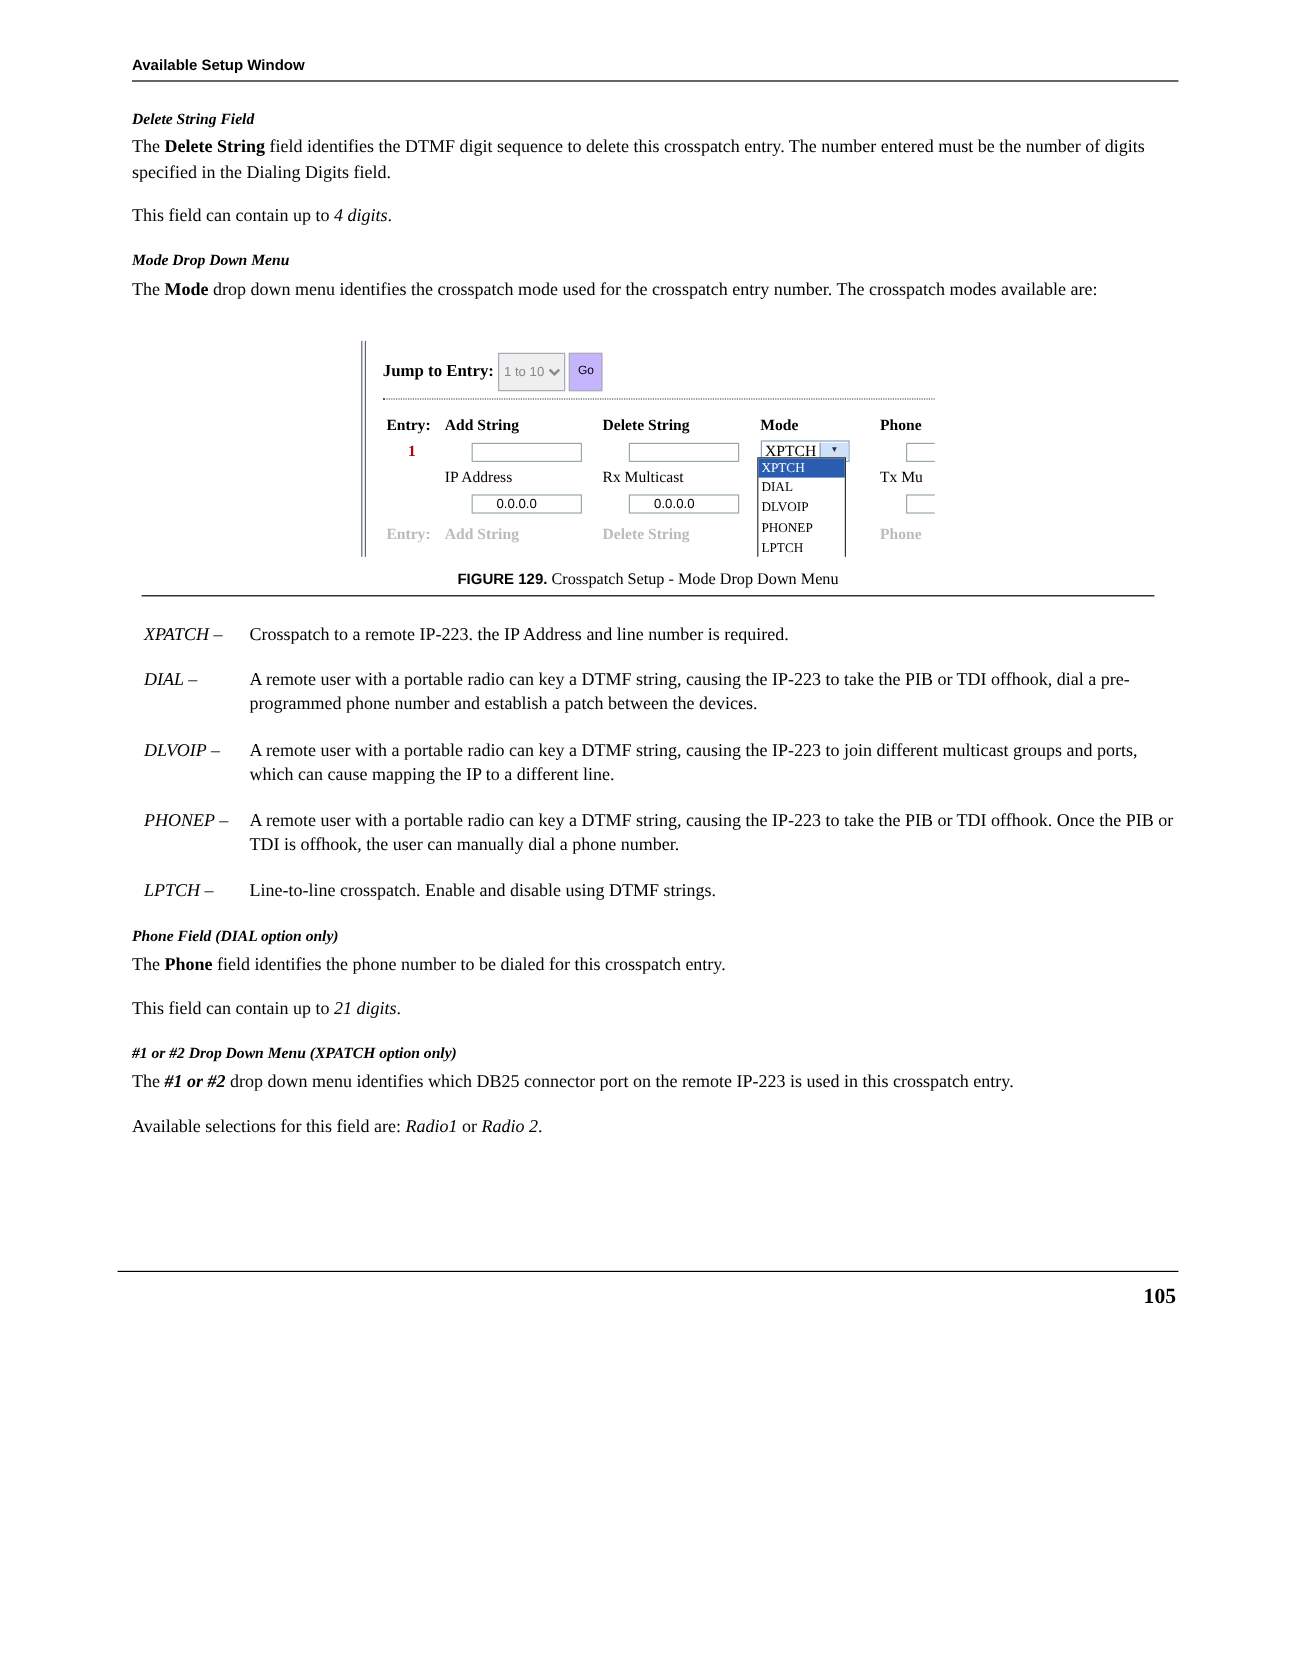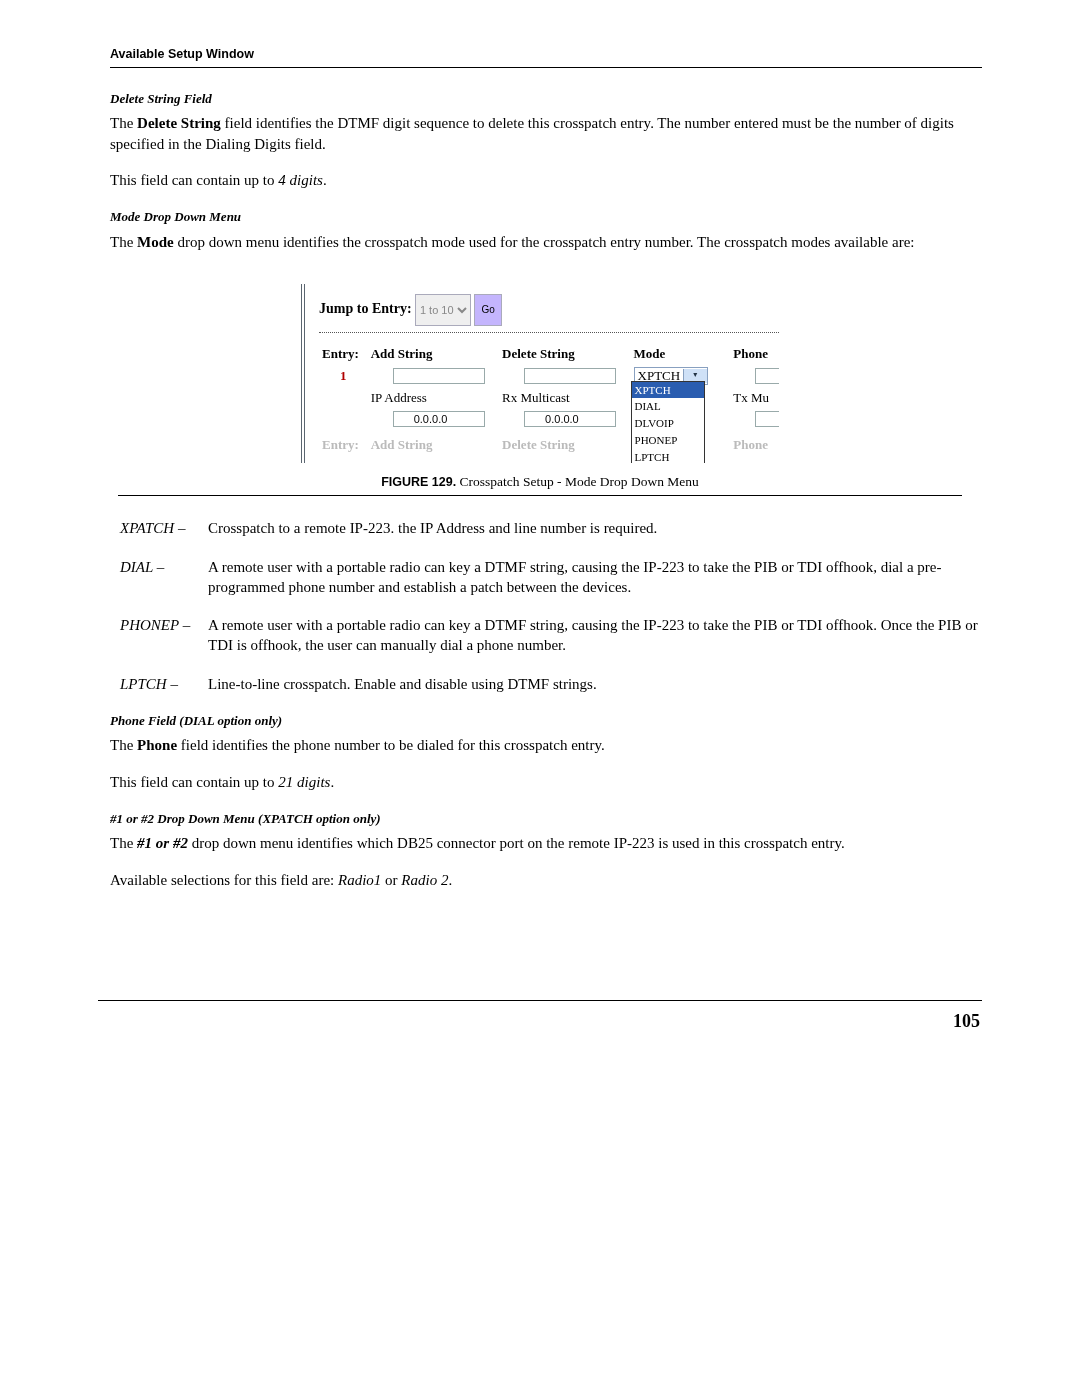--- a/index.html
+++ b/index.html
@@ -234,20 +234,24 @@
 <div class="def-list">
   <div class="def-row">
     <div class="def-term">XPATCH –</div>
     <div class="def-desc">Crosspatch to a remote IP-223. the IP Address and line number is required.</div>
   </div>
   <div class="def-row">
     <div class="def-term">DIAL –</div>
     <div class="def-desc">A remote user with a portable radio can key a DTMF string, causing the IP-223 to take the PIB or TDI offhook, dial a pre-programmed phone number and establish a patch between the devices.</div>
   </div>
   <div class="def-row">
+    <div class="def-term">DLVOIP –</div>
+    <div class="def-desc">A remote user with a portable radio can key a DTMF string, causing the IP-223 to join different multicast groups and ports, which can cause mapping the IP to a different line.</div>
+  </div>
+  <div class="def-row">
     <div class="def-term">PHONEP –</div>
     <div class="def-desc">A remote user with a portable radio can key a DTMF string, causing the IP-223 to take the PIB or TDI offhook. Once the PIB or TDI is offhook, the user can manually dial a phone number.</div>
   </div>
   <div class="def-row">
     <div class="def-term">LPTCH –</div>
     <div class="def-desc">Line-to-line crosspatch. Enable and disable using DTMF strings.</div>
   </div>
 </div>
 
 <div class="sec-heading">Phone Field (DIAL option only)</div>

